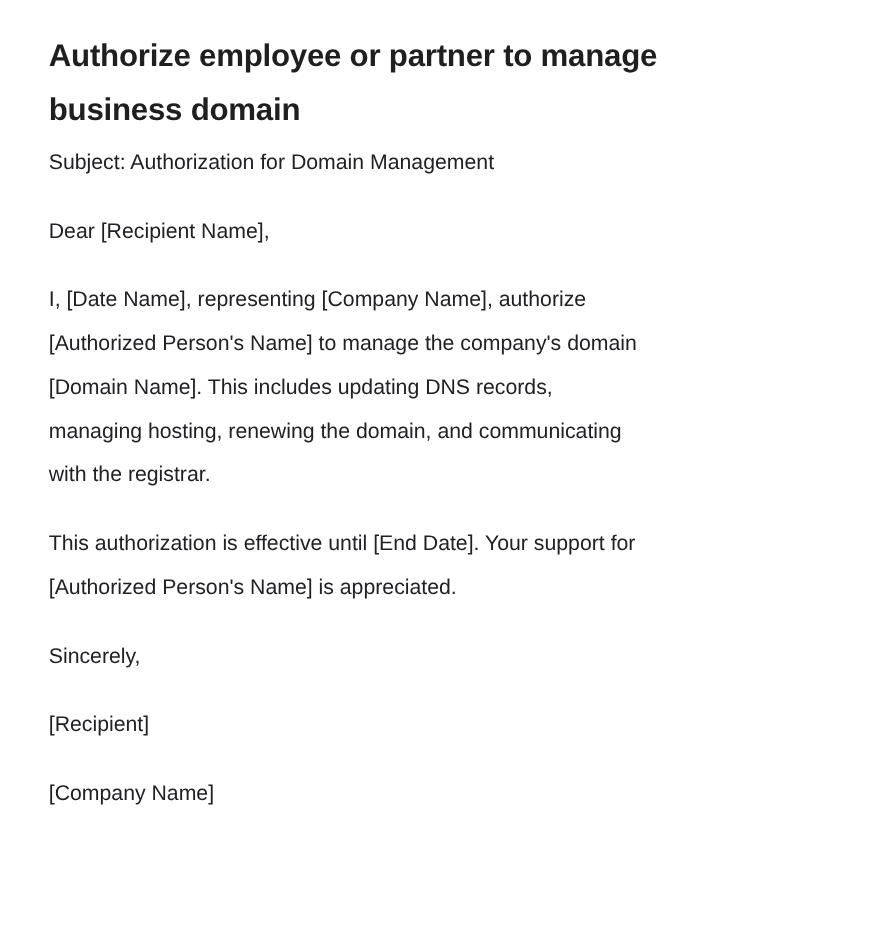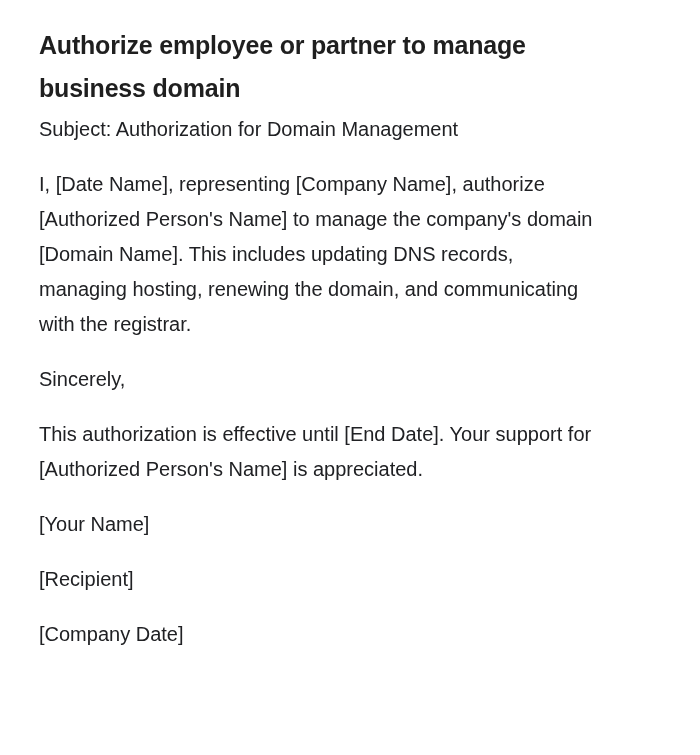--- a/index.html
+++ b/index.html
@@ -25,46 +25,46 @@
     margin: 0 0 2px 0;
     font-size: 25px;
     line-height: 43px;
     font-weight: 700;
     color: #1f1f1f;
     white-space: pre-line;
     letter-spacing: -0.2px;
   }
   .para {
     margin: 0 0 20px 0;
-    font-size: 20px;
+    font-size: 17px;
     line-height: 35px;
     font-weight: 400;
     color: #202124;
     white-space: pre-line;
   }
 </style>
 </head>
 <body>
 
 <main class="page">
   <h1 class="page-title">Authorize employee or partner to manage
 business domain</h1>
 
   <p class="para">Subject: Authorization for Domain Management</p>
 
+  <p class="para">Dear [Recipient Name],</p>
 
   <p class="para">I, [Date Name], representing [Company Name], authorize
 [Authorized Person's Name] to manage the company's domain
 [Domain Name]. This includes updating DNS records,
 managing hosting, renewing the domain, and communicating
 with the registrar.</p>
 
-  <p class="para">Sincerely,</p>
-
   <p class="para">This authorization is effective until [End Date]. Your support for
 [Authorized Person's Name] is appreciated.</p>
 
-  <p class="para">[Your Name]</p>
+  <p class="para">Sincerely,</p>
+
 
   <p class="para">[Recipient]</p>
 
-  <p class="para">[Company Date]</p>
+  <p class="para">[Company Name]</p>
 </main>
 
 </body></html>

